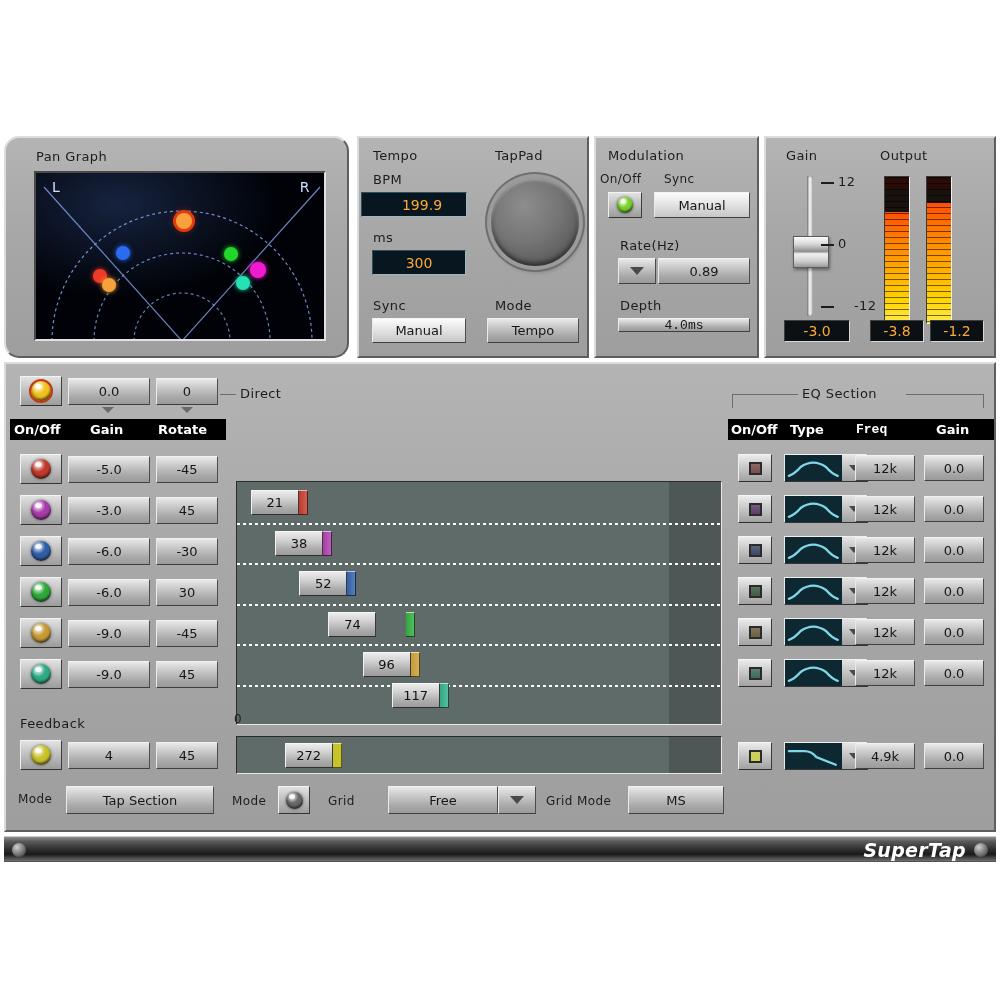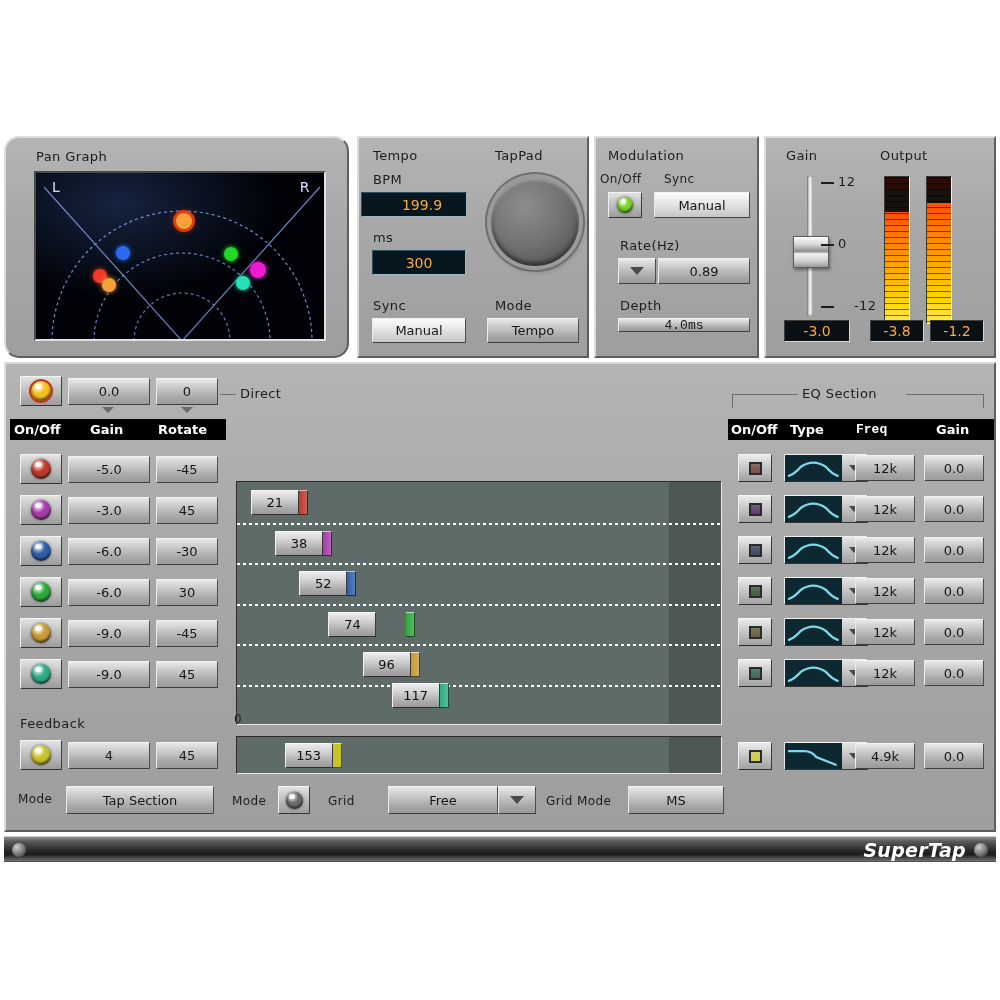--- a/index.html
+++ b/index.html
@@ -465,21 +465,21 @@
     </div>
     <div class="btn" style="left:62px;top:378px;width:82px;height:27px;">4</div>
     <div class="btn" style="left:150px;top:378px;width:62px;height:27px;">45</div>
     <div class="lbl sm" style="left:12px;top:428px;">Mode</div>
     <div class="btn" style="left:60px;top:422px;width:148px;height:28px;">Tap Section</div>
 
     <div class="lbl sm" style="left:228px;top:348px;color:#222;">0</div>
     <div id="feedback-lane" style="left:230px;top:372px;width:486px;height:38px;">
       <div class="lane-dark" style="left:432px;right:0;"></div>
       <div id="feedback-handle" class="taphandle" style="left: 47.74px; top: 6px; height: 25px;">
-          <div class="tapbox" style="width: 48px;">153</div>
+          <div class="tapbox" style="width: 48px;">272</div>
           <div class="tapcolor" style="background-color: rgb(201, 195, 42);"></div>
         </div>
     </div>
 
     <div class="lbl sm" style="left:226px;top:430px;">Mode</div>
     <div class="ledbtn" style="left:272px;top:422px;width:32px;height:28px;">
       <span class="led" id="snap-led" style="width: 17px; height: 17px; background: radial-gradient(circle at 36% 28%, rgb(255, 255, 255) 0%, rgb(107, 107, 107) 38%, rgb(107, 107, 107) 58%, rgba(0, 0, 0, 0.75) 100%); box-shadow: rgba(0, 0, 0, 0.6) 0px 0px 3px, rgba(0, 0, 0, 0.5) 0px -2px 3px inset;"></span>
     </div>
     <div class="lbl sm" style="left:322px;top:430px;">Grid</div>
     <div class="btn" style="left:382px;top:422px;width:110px;height:28px;">Free</div>

